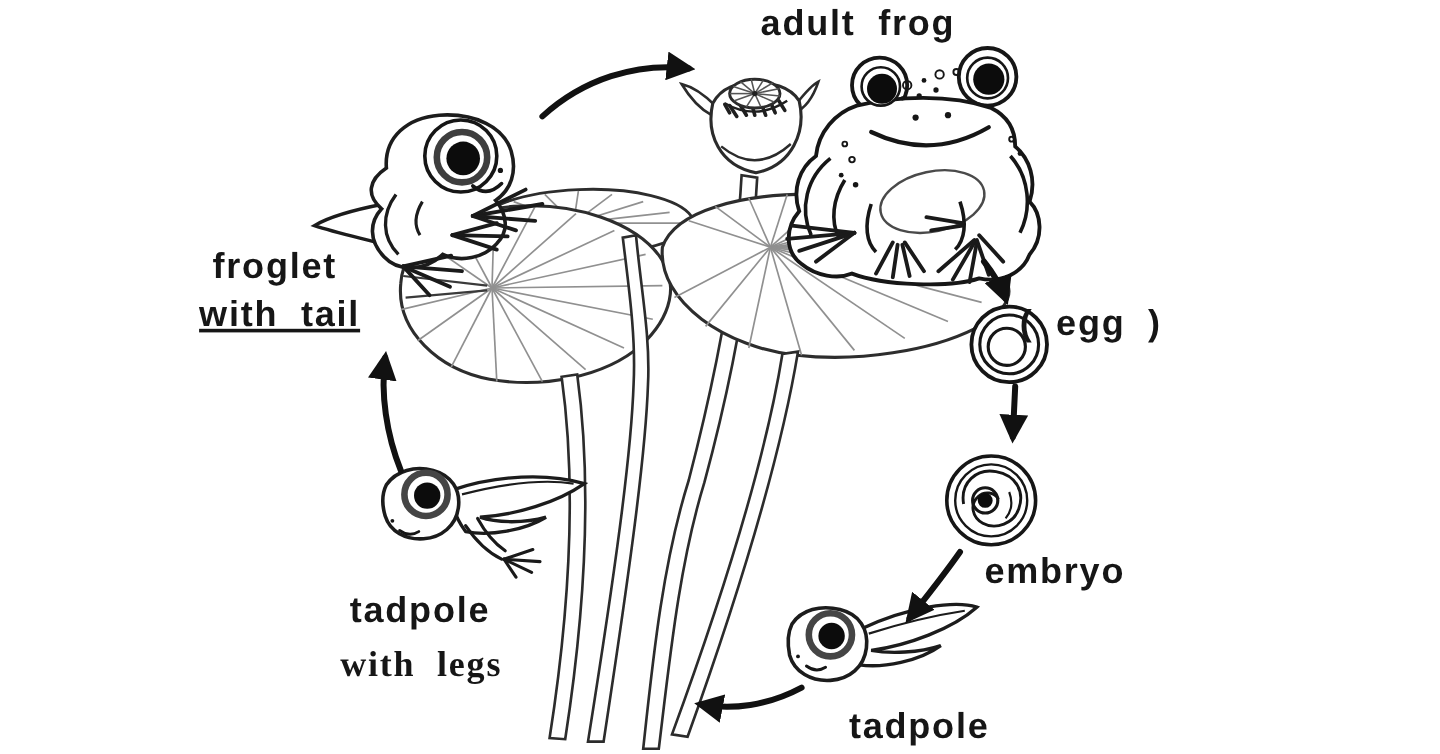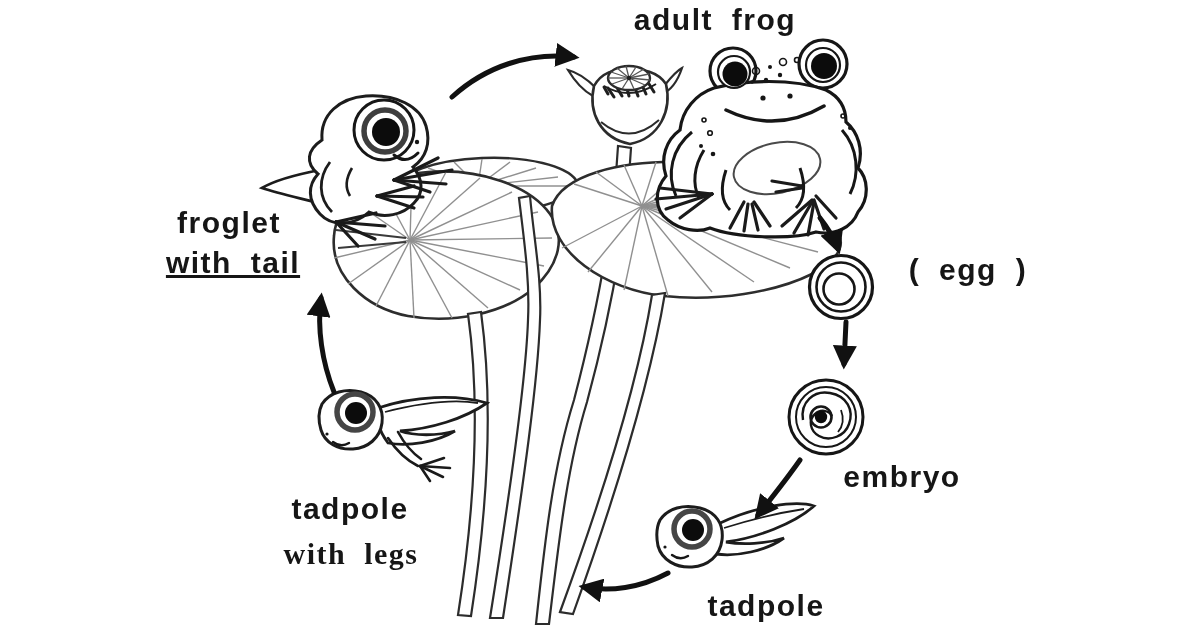--- a/index.html
+++ b/index.html
@@ -269,21 +269,21 @@
     <path d="M452 97 C486 66,530 52,574 57" marker-end="url(#ah)"></path>
     <path d="M820 218 C828 228,834 238,838 249" marker-end="url(#ah)"></path>
     <path d="M846 322 L844 364" marker-end="url(#ah)"></path>
     <path d="M800 460 C786 480,770 500,758 515" marker-end="url(#ah)"></path>
     <path d="M668 573 C640 588,610 592,584 587" marker-end="url(#ah)"></path>
     <path d="M334 392 C322 362,317 328,321 298" marker-end="url(#ah)"></path>
   </g>
 </svg>
 
 <div class="stage-label" style="left:715px;top:3px;">adult frog</div>
-<div class="stage-label" style="left:968px;top:253px;">( egg )</div>
-<div class="stage-label" style="left:902px;top:460px;">embryo</div>
+<div class="stage-label" style="left:909px;top:253px;">( egg )</div>
+<div class="stage-label" style="left:879px;top:460px;">embryo</div>
 <div class="stage-label" style="left:766px;top:589px;">tadpole</div>
 <div class="stage-label" style="left:350px;top:492px;">tadpole</div>
 <div class="stage-label" style="left:351px;top:537px;font-family:Liberation Serif, serif;">with legs</div>
 <div class="stage-label" style="left:229px;top:206px;">froglet</div>
 <div class="stage-label" style="left:233px;top:246px;text-decoration:underline;">with tail</div>
 
 </div>
 
 </body></html>

